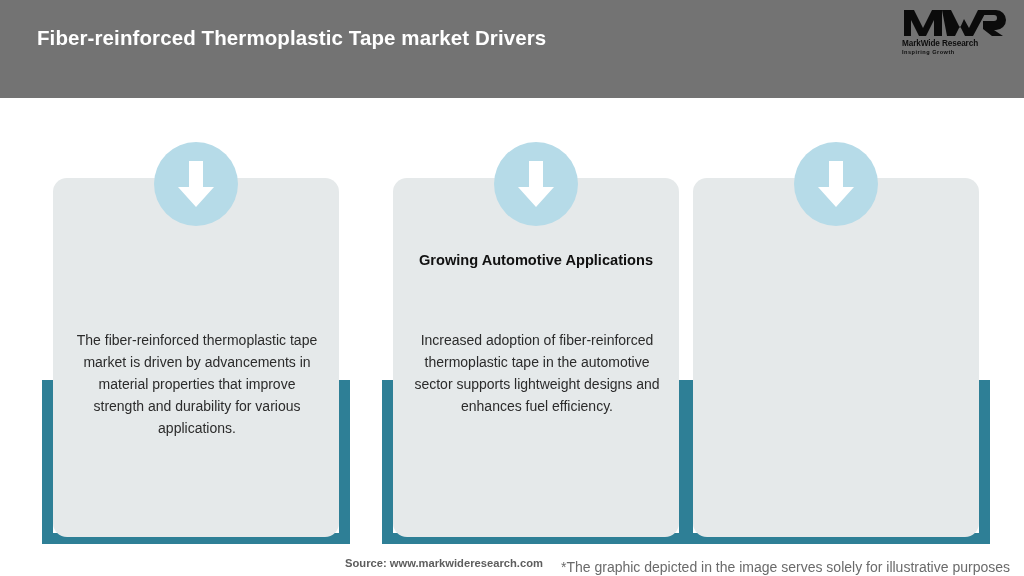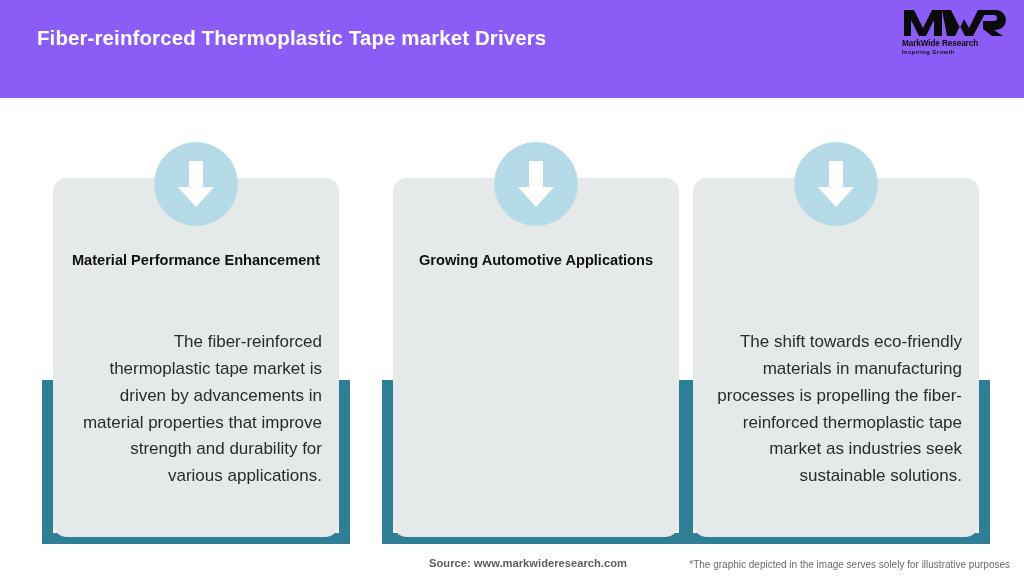--- a/index.html
+++ b/index.html
@@ -15,21 +15,21 @@
     position: relative;
   }
 
   
   .header {
     position: absolute;
     left: 0;
     top: 0;
     width: 1024px;
     height: 98px;
-    background: #8b5cf6;
+    background: #737373;
   }
   .header-title {
     position: absolute;
     left: 37px;
     top: 26px;
     font-size: 20.5px;
     font-weight: bold;
     color: #ffffff;
     letter-spacing: 0.1px;
     white-space: nowrap;
@@ -140,42 +140,42 @@
     font-size: 14.6px;
     font-weight: bold;
     color: #111111;
     line-height: 1.45;
   }
   .card-body {
     position: absolute;
     left: 30px;
     top: 329px;
     width: 250px;
-    text-align: right;
-    font-size: 17px;
+    text-align: center;
+    font-size: 14px;
     color: #2b2b2b;
     line-height: 1.58;
   }
 
   
   .source {
     position: absolute;
-    left: 363px;
+    left: 345px;
     top: 557px;
     width: 330px;
-    text-align: center;
+    text-align: left;
     font-size: 11.2px;
     font-weight: bold;
     color: #5d5d5d;
   }
   .disclaimer {
     position: absolute;
     right: 14px;
     top: 559px;
-    font-size: 10px;
+    font-size: 14px;
     color: #6a6a6a;
     white-space: nowrap;
   }
 </style>
 </head>
 <body>
 
 <div class="header">
   <div class="header-title">Fiber-reinforced Thermoplastic Tape market Drivers</div>
 
@@ -199,46 +199,45 @@
   <div class="card-wrap c0">
     <div class="frame-left"></div>
     <div class="frame-right"></div>
     <div class="frame-bottom"></div>
     <div class="panel"></div>
     <div class="icon-circle">
       <svg width="40" height="50" viewBox="0 0 40 50" xmlns="http://www.w3.org/2000/svg" aria-hidden="true">
         <polygon points="13,2 27,2 27,28 38,28 20,48 2,28 13,28" fill="#ffffff"></polygon>
       </svg>
     </div>
-    <div class="card-heading">Material Performance Enhancement</div>
     <div class="card-body">The fiber-reinforced thermoplastic tape market is driven by advancements in material properties that improve strength and durability for various applications.</div>
   </div>
 
   <div class="card-wrap c1">
     <div class="frame-left"></div>
     <div class="frame-right"></div>
     <div class="frame-bottom"></div>
     <div class="panel"></div>
     <div class="icon-circle">
       <svg width="40" height="50" viewBox="0 0 40 50" xmlns="http://www.w3.org/2000/svg" aria-hidden="true">
         <polygon points="13,2 27,2 27,28 38,28 20,48 2,28 13,28" fill="#ffffff"></polygon>
       </svg>
     </div>
     <div class="card-heading">Growing Automotive Applications</div>
+    <div class="card-body">Increased adoption of fiber-reinforced thermoplastic tape in the automotive sector supports lightweight designs and enhances fuel efficiency.</div>
   </div>
 
   <div class="card-wrap c2">
     <div class="frame-left"></div>
     <div class="frame-right"></div>
     <div class="frame-bottom"></div>
     <div class="panel"></div>
     <div class="icon-circle">
       <svg width="40" height="50" viewBox="0 0 40 50" xmlns="http://www.w3.org/2000/svg" aria-hidden="true">
         <polygon points="13,2 27,2 27,28 38,28 20,48 2,28 13,28" fill="#ffffff"></polygon>
       </svg>
     </div>
-    <div class="card-body">The shift towards eco-friendly materials in manufacturing processes is propelling the fiber-reinforced thermoplastic tape market as industries seek sustainable solutions.</div>
   </div>
 
 </div>
 
 <div class="source">Source: www.markwideresearch.com</div>
 <div class="disclaimer">*The graphic depicted in the image serves solely for illustrative purposes</div>
 
 </body></html>

